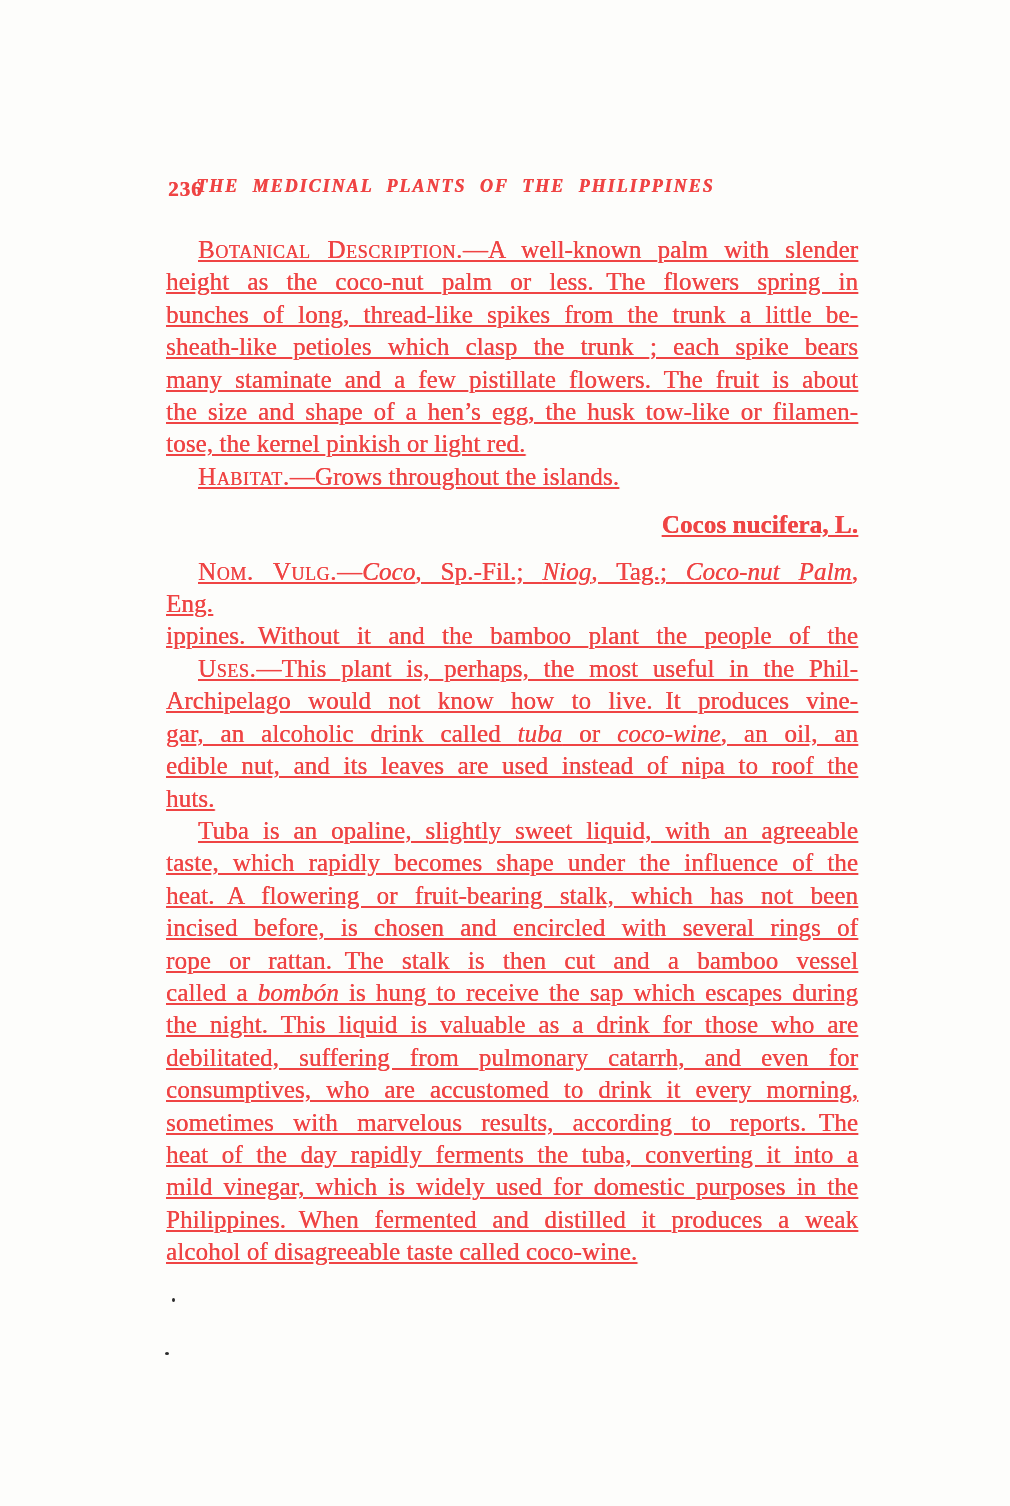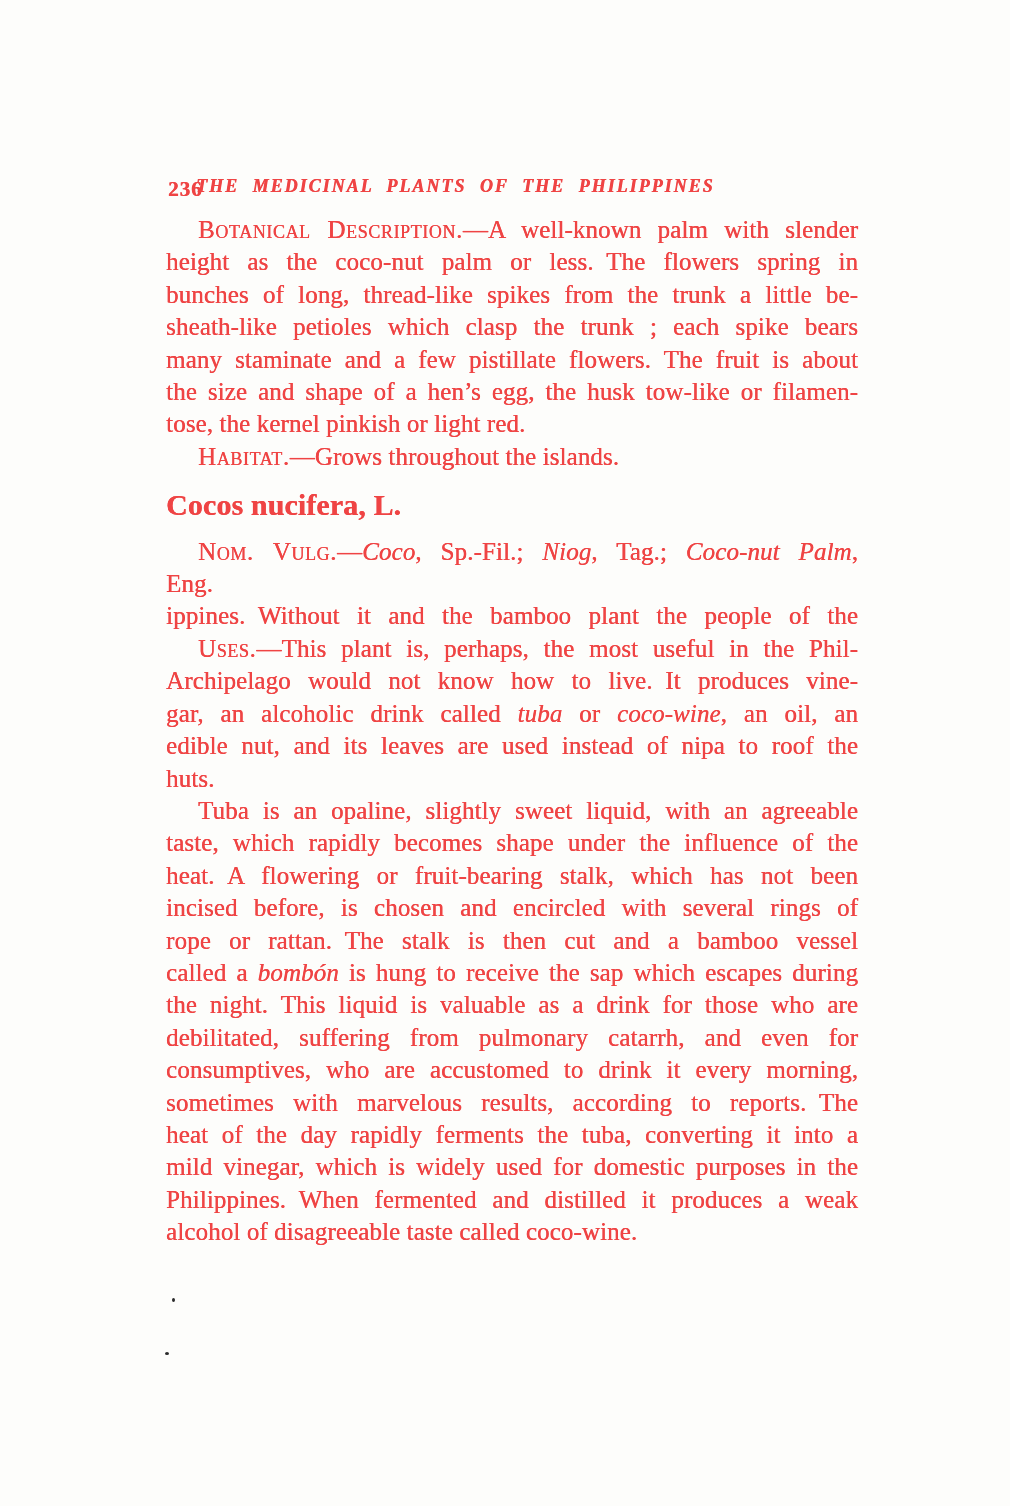--- a/index.html
+++ b/index.html
@@ -13,31 +13,31 @@
   .header { position:relative; height:26px; text-shadow:0.4px 0 0 currentColor; }
   .pagenum {
     position:absolute; left:2px; top:1px;
     font-size:21px; font-weight:700; letter-spacing:1px;
   }
   .runtitle {
     display:block; text-align:left; padding-left:30px;
     font-size:18px; font-weight:700; letter-spacing:2px; word-spacing:7px;font-style:italic;
   }
   .bodytext {
-    margin-top:12px; font-size:25px; line-height:32.4px;
-    text-shadow:0.35px 0 0 currentColor; letter-spacing:0.1px;
+    margin-top:32px; font-size:25px; line-height:32.4px;
+    text-shadow:0.35px 0 0 currentColor; letter-spacing:0.1px;text-decoration:underline;
   }
   .para { margin:0; }
   .ln { text-align:justify; text-align-last:justify; }
   .ln.last { text-align-last:left; }
   .ind { text-indent:32px; }
   .sc { font-variant:small-caps; letter-spacing:0.6px; }
   .i { font-style:italic; }
   .heading {
-    text-align:left; font-weight:700; font-size:30px;
+    text-align:right; font-weight:700; font-size:25px;
     margin:16px 0 14px 0;
   }
   .speck { position:absolute; background:#2a2a2a; border-radius:50%; }
   .s1 { left:172px; top:1298px; width:3px; height:4px; }
   .s2 { left:165px; top:1352px; width:4px; height:3px; }
 </style>
 </head>
 <body>
 
 <div class="page">

